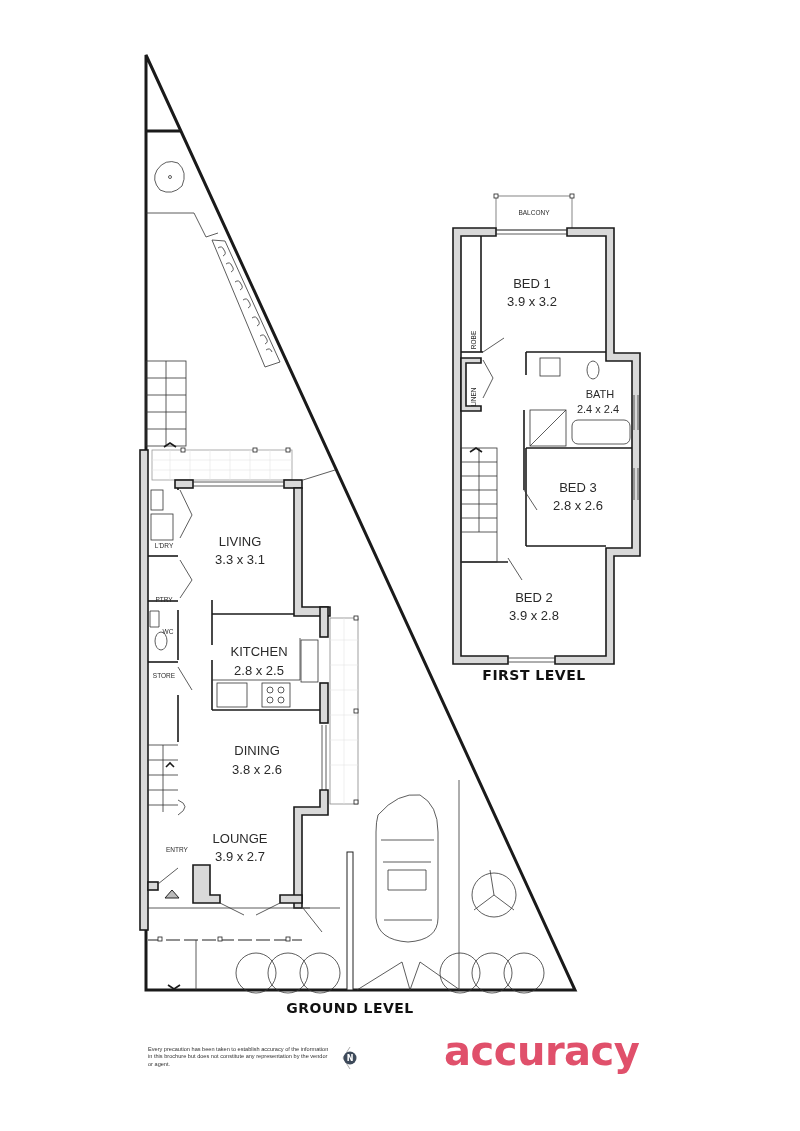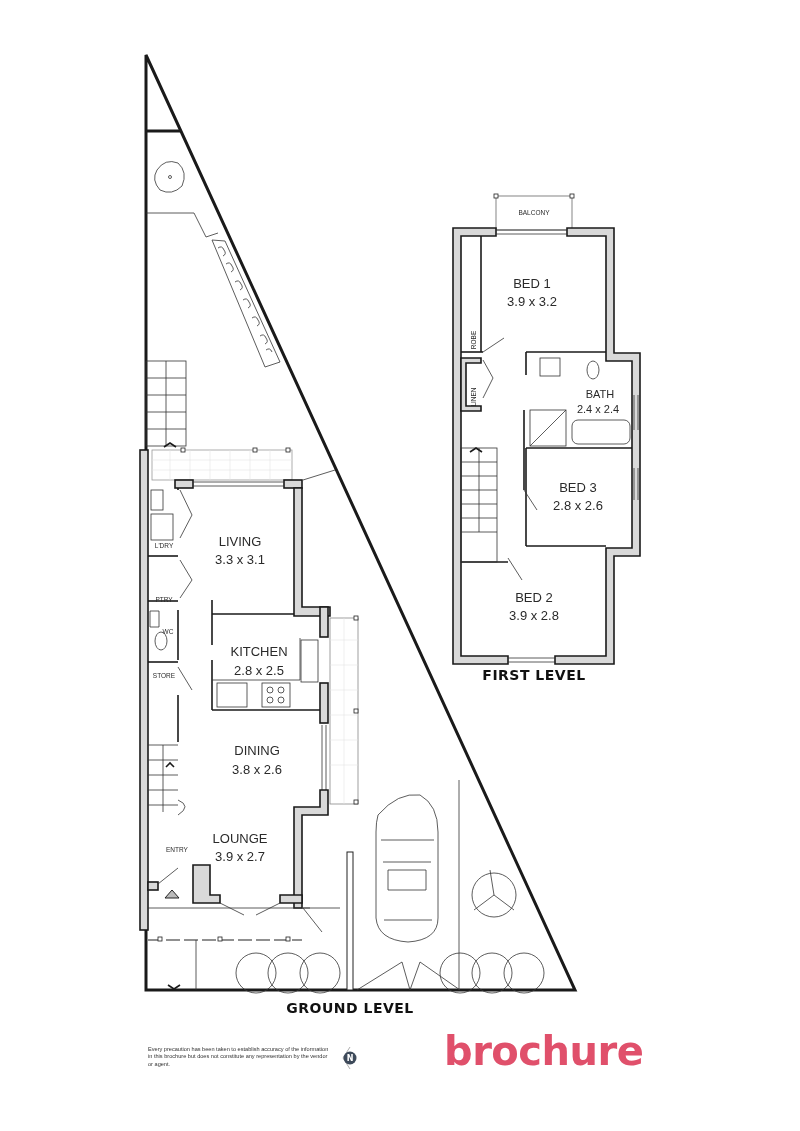--- a/index.html
+++ b/index.html
@@ -241,13 +241,13 @@
 </svg>
 
 <div class="disclaimer">Every precaution has been taken to establish accuracy of the information in this brochure but does not constitute any representation by the vendor or agent.</div>
 
 <svg class="north" viewBox="0 0 22 22">
   <path d="M11 0 L4 11 L11 22" fill="none" stroke="#999" stroke-width="0.8"></path>
   <circle cx="11" cy="11" r="6.5" fill="#3d4a5a"></circle>
   <text x="11" y="14" text-anchor="middle" font-family="DejaVu Sans, sans-serif" font-size="8" font-weight="bold" fill="#fff">N</text>
 </svg>
 
-<div class="brand">brochure</div>
+<div class="brand">accuracy</div>
 
 </body></html>

